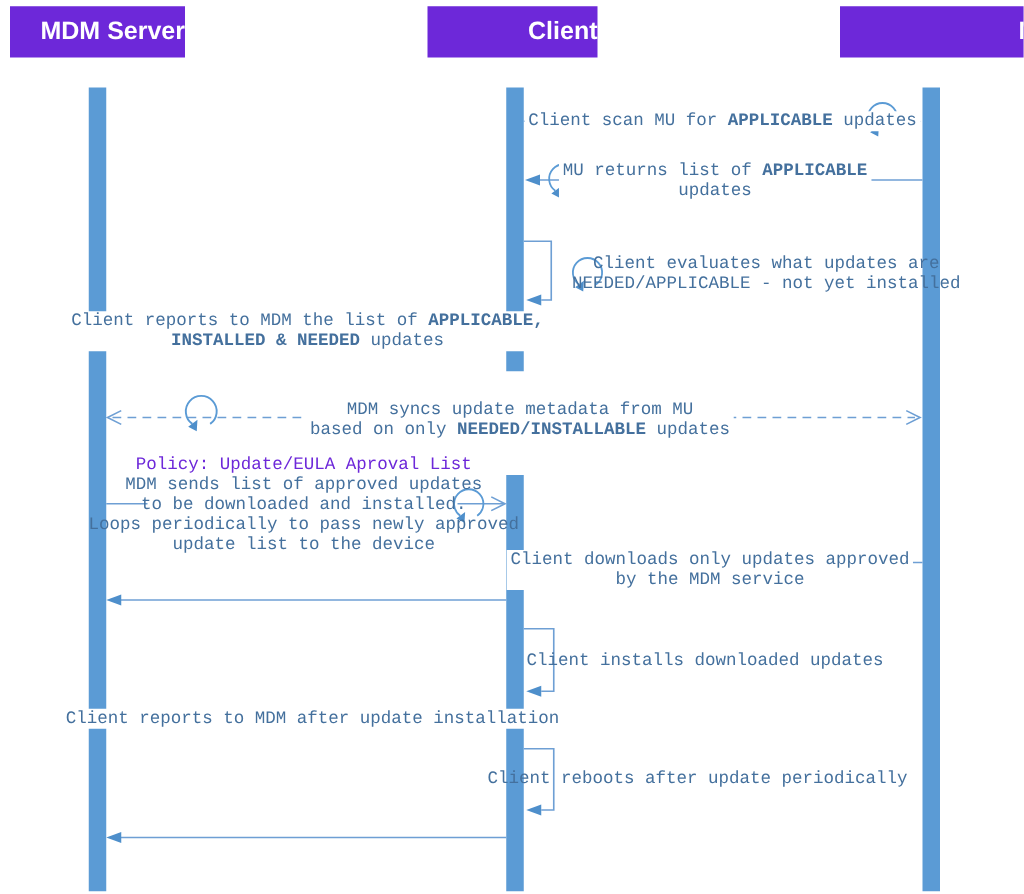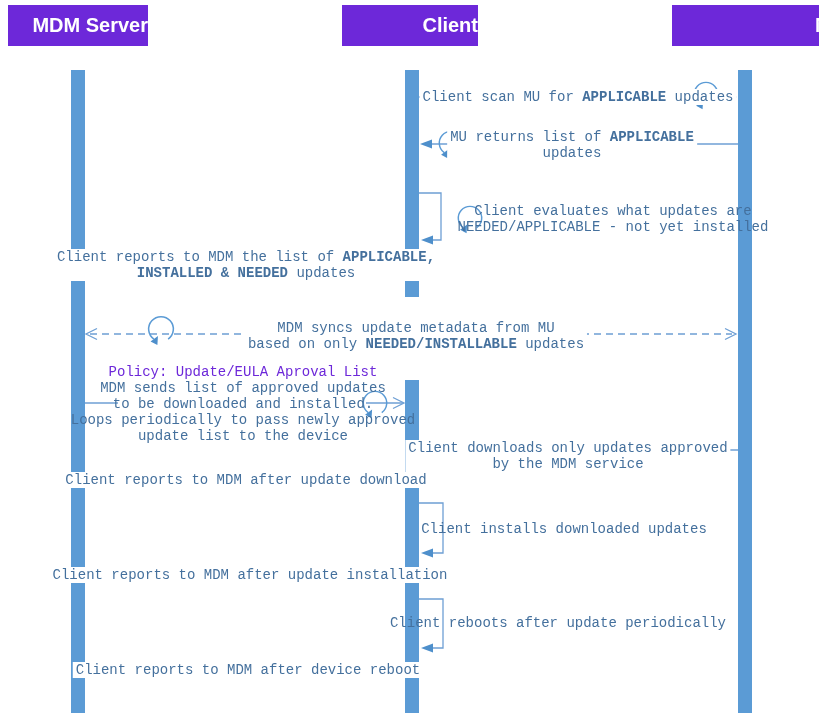--- a/index.html
+++ b/index.html
@@ -130,23 +130,21 @@
     <div>to be downloaded and installed.</div>
     <div>Loops periodically to pass newly approved</div>
     <div>update list to the device</div>
   </div>
 
   <div class="lbl masked" style="left:568px;top:456px;">
     <div>Client downloads only updates approved</div>
     <div>by the MDM service</div>
   </div>
 
-  <div class="lbl masked" style="left:246px;top:480px;">Client reports to MDM after update download</div>
 
   <div class="lbl" style="left:564px;top:529px;">Client installs downloaded updates</div>
 
   <div class="lbl masked" style="left:250px;top:575px;">Client reports to MDM after update installation</div>
 
   <div class="lbl" style="left:558px;top:623px;">Client reboots after update periodically</div>
 
-  <div class="lbl masked" style="left:248px;top:670px;">Client reports to MDM after device reboot</div>
 
 </div>
 
 </body></html>

